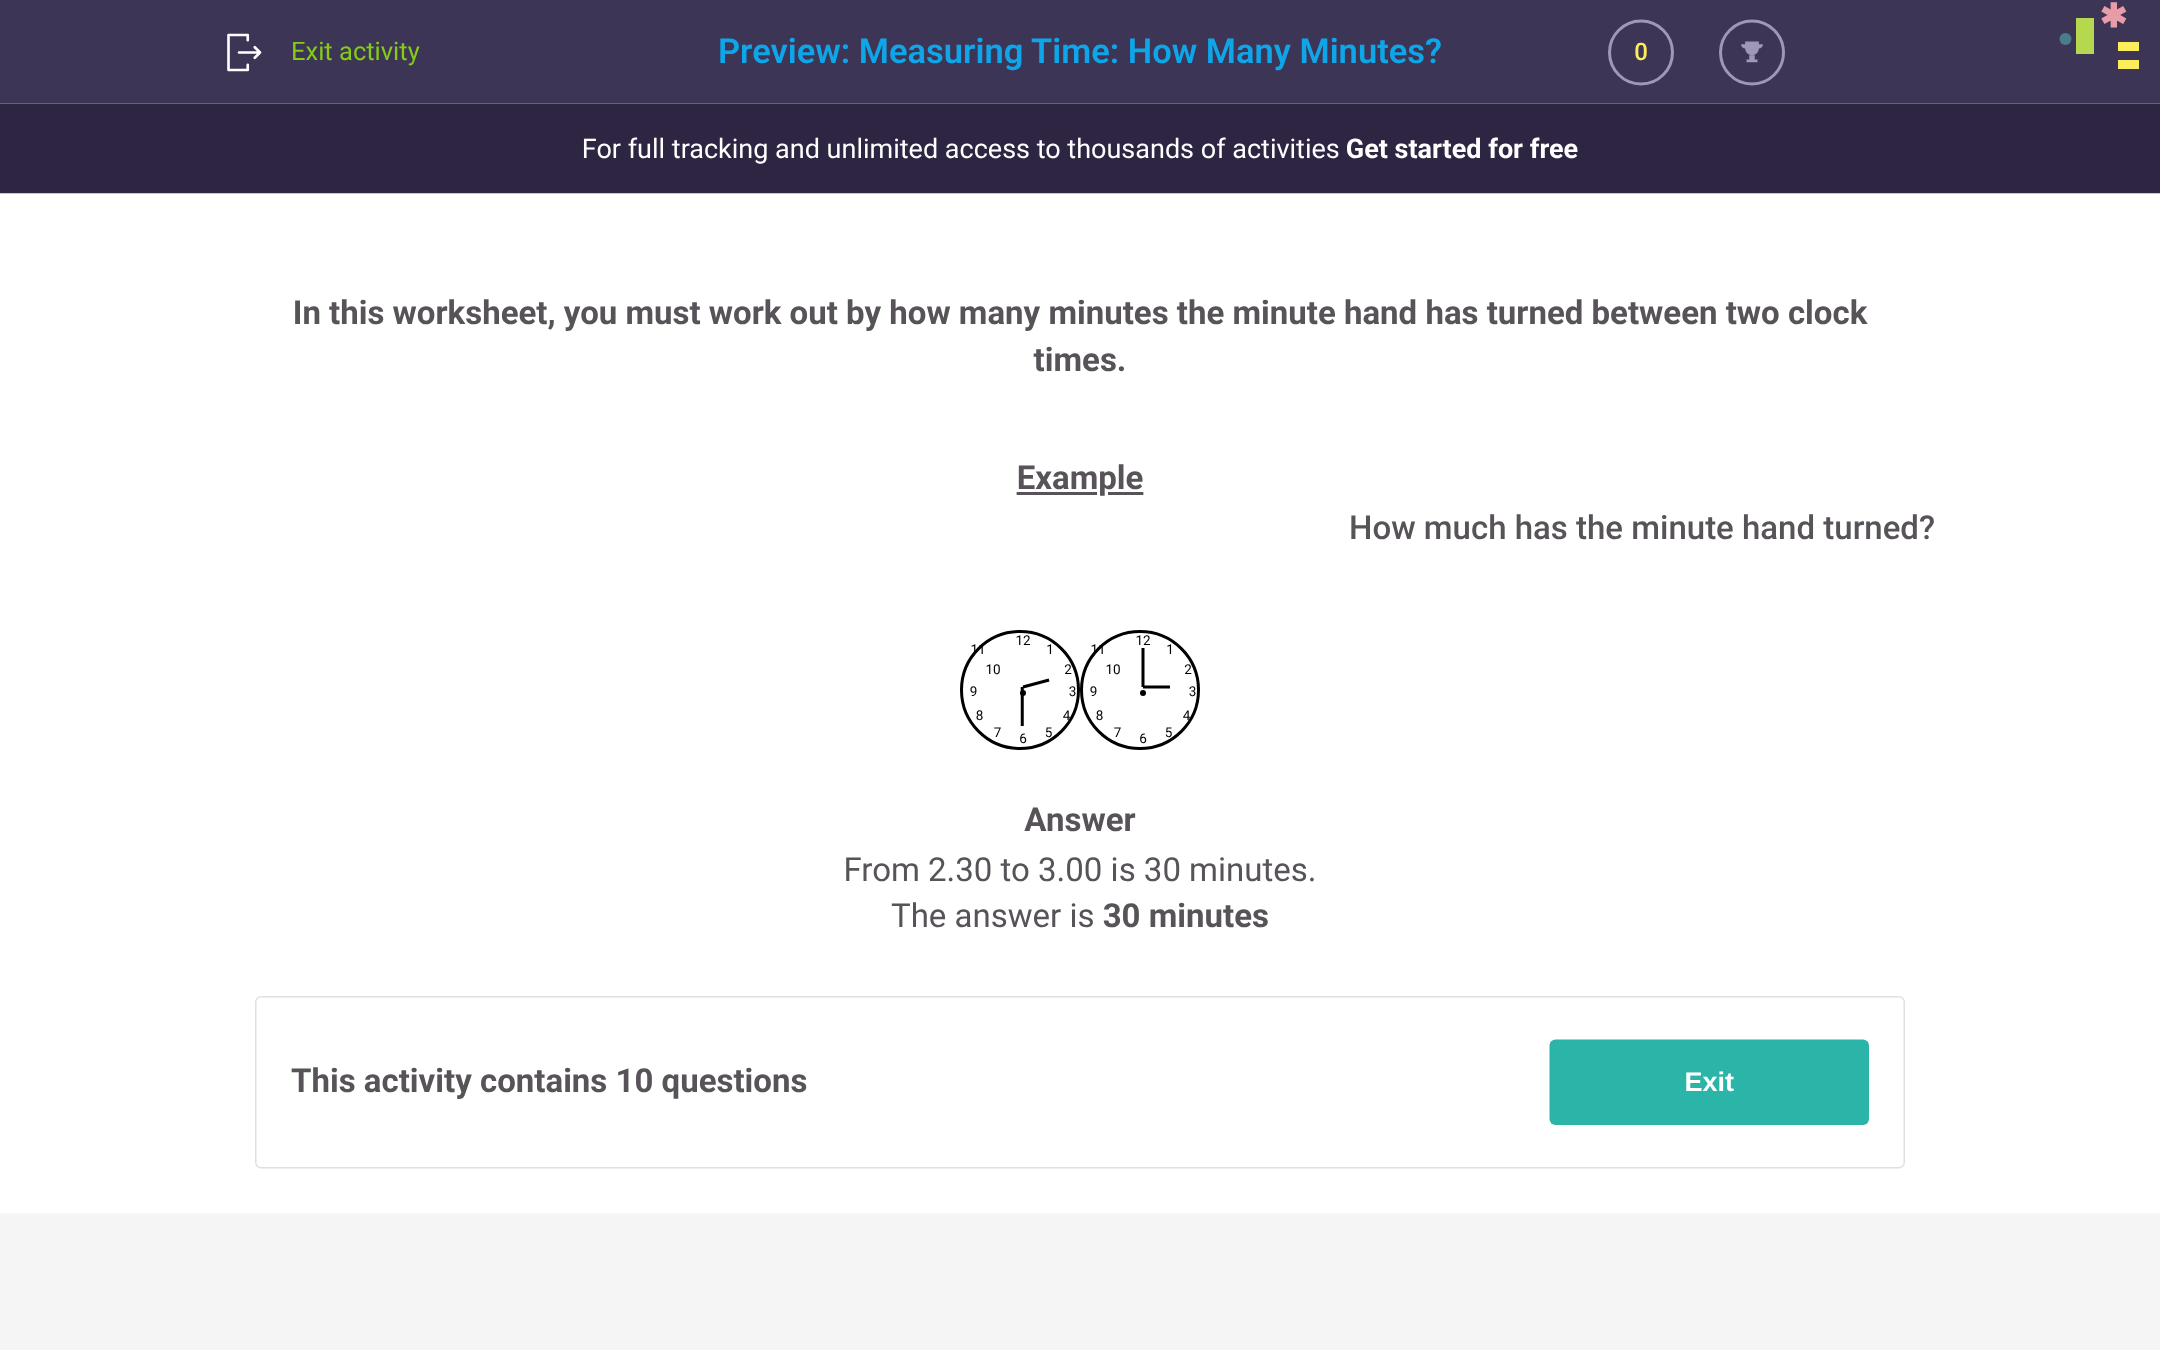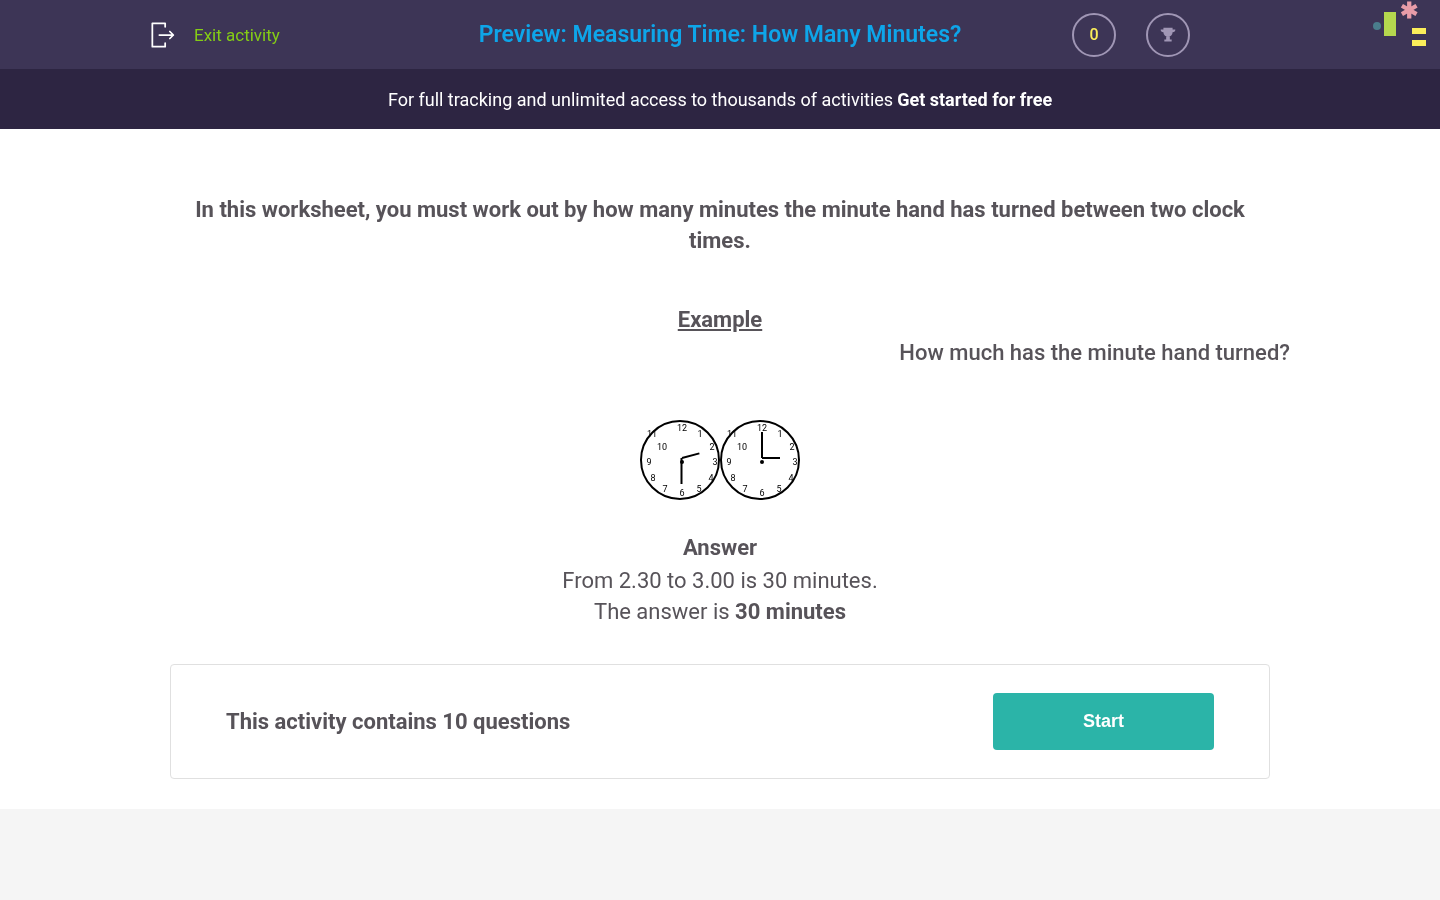--- a/index.html
+++ b/index.html
@@ -251,21 +251,21 @@
     }
     .answer-line2 {
       font-size: 22px;
     }
     .answer-bold {
       font-weight: 700;
     }
     .activity-box {
       border: 1px solid #e0e0e0;
       border-radius: 4px;
-      padding: 28px 55px;
+      padding: 28px 23px;
       margin: 40px auto 0;
       max-width: 1100px;
       display: flex;
       align-items: center;
       justify-content: space-between;
     }
     .activity-text {
       font-size: 22px;
       font-weight: 700;
       color: #575359;
@@ -371,17 +371,17 @@
   </div>
 
   <div class="answer-label">Answer</div>
   <div class="answer-line1">From 2.30 to 3.00 is 30 minutes.</div>
   <div class="answer-line2">
     <span>The answer is </span><span class="answer-bold">30 minutes</span>
   </div>
 
   <div class="activity-box">
     <div class="activity-text">This activity contains 10 questions</div>
-    <button class="start-button">Start</button>
+    <button class="start-button">Exit</button>
   </div>
 </div>
 
 <div class="footer-space"></div>
 
 </body></html>

